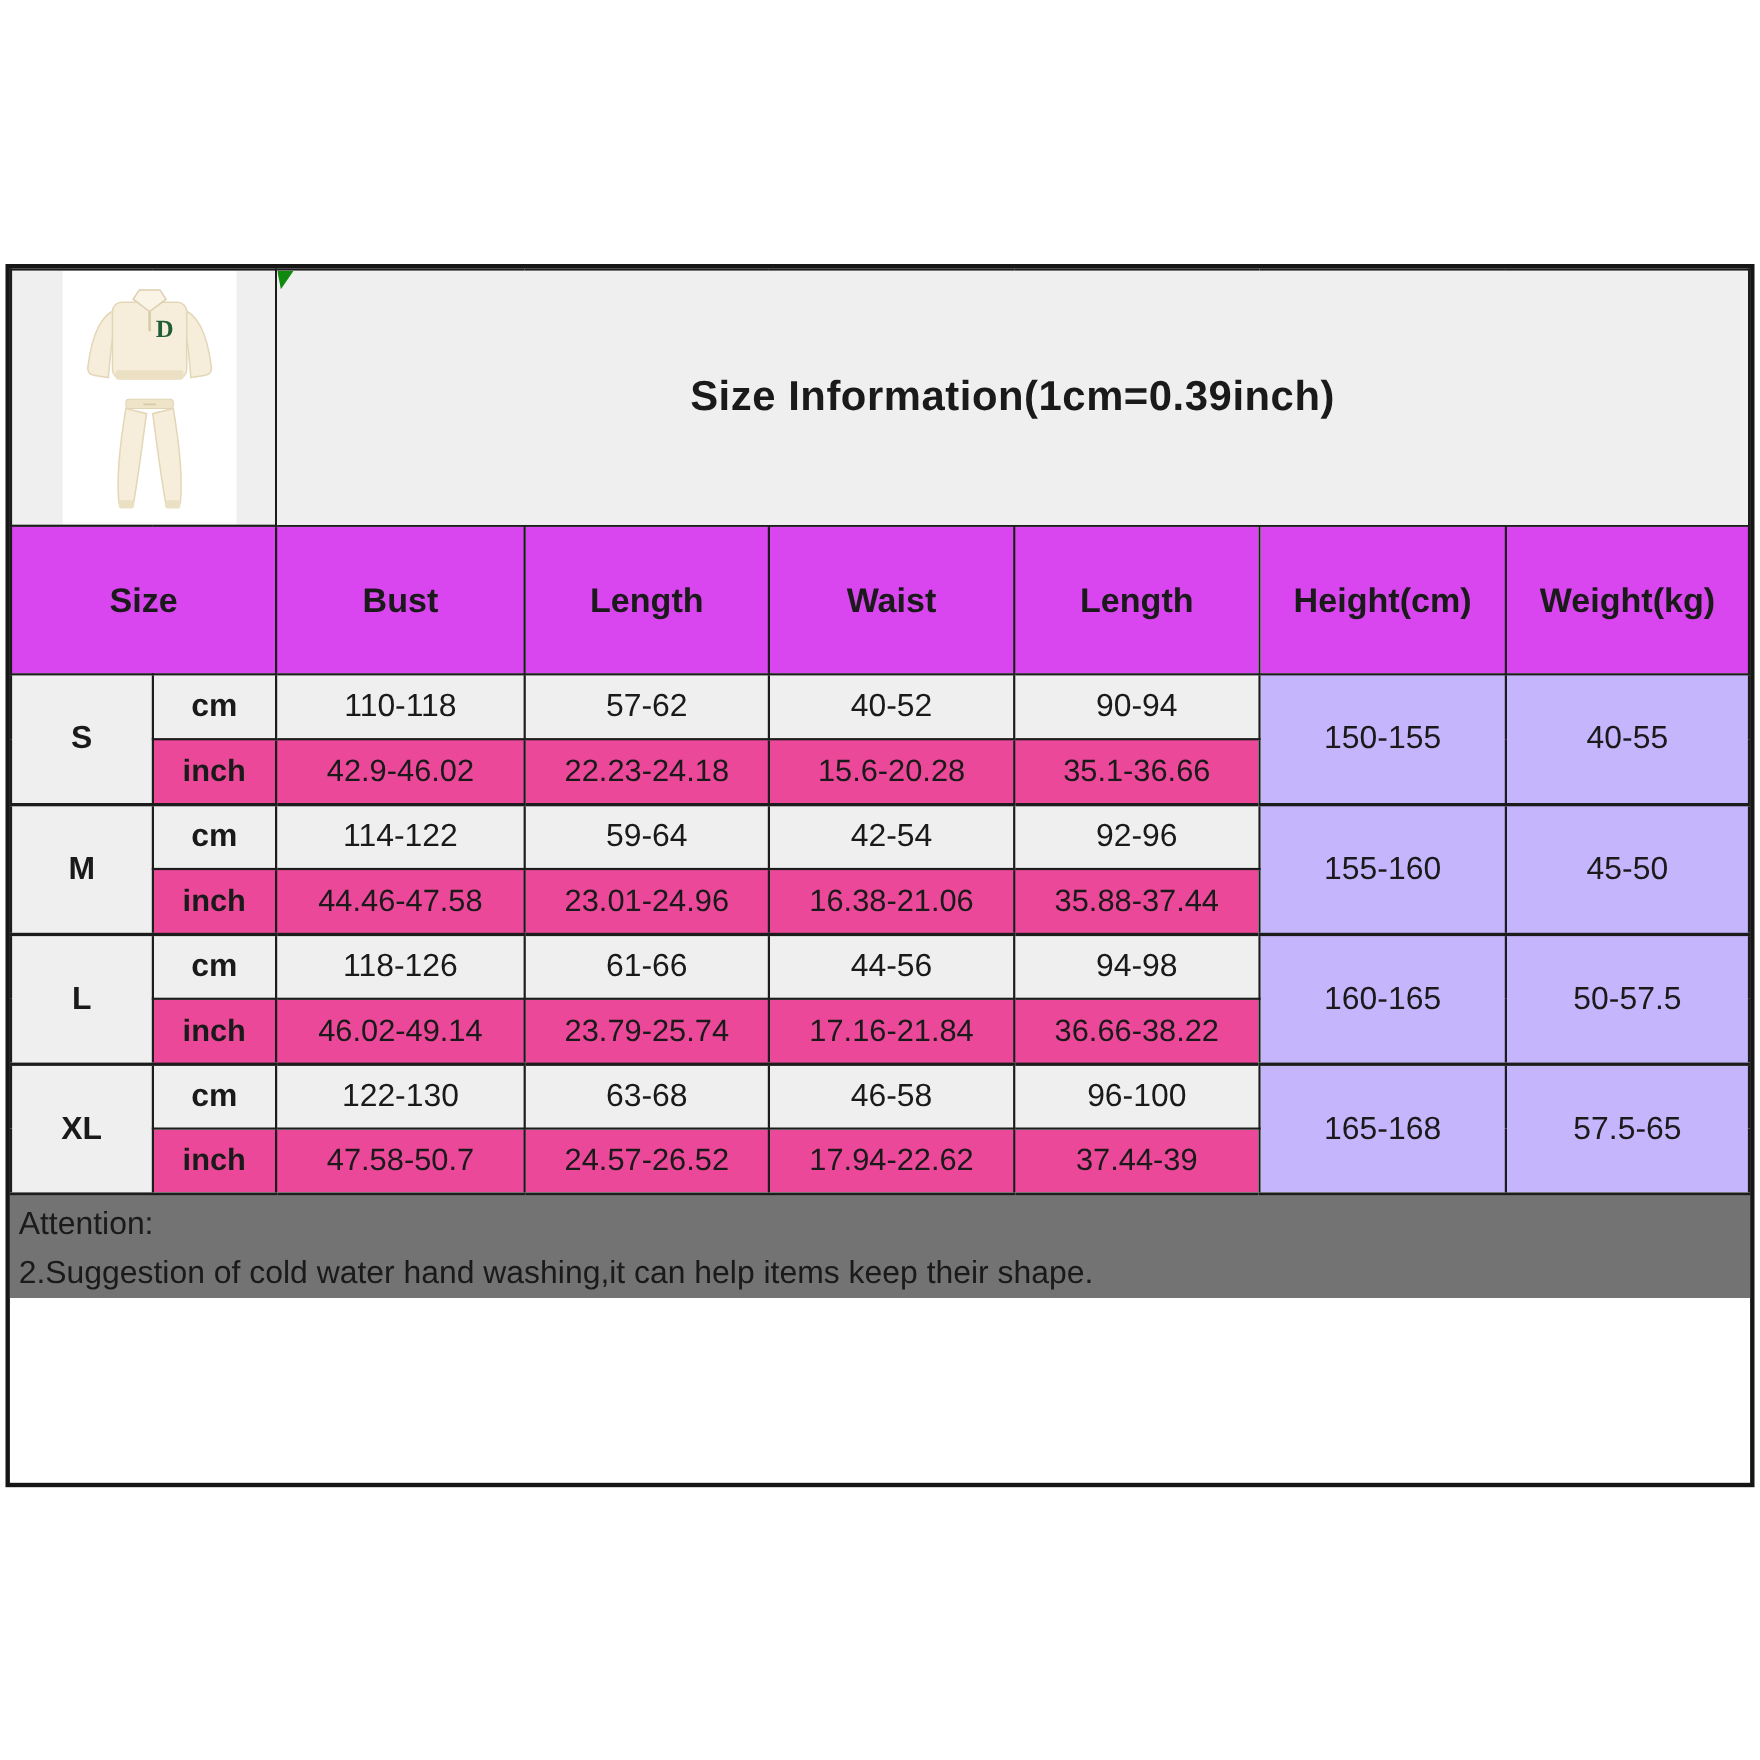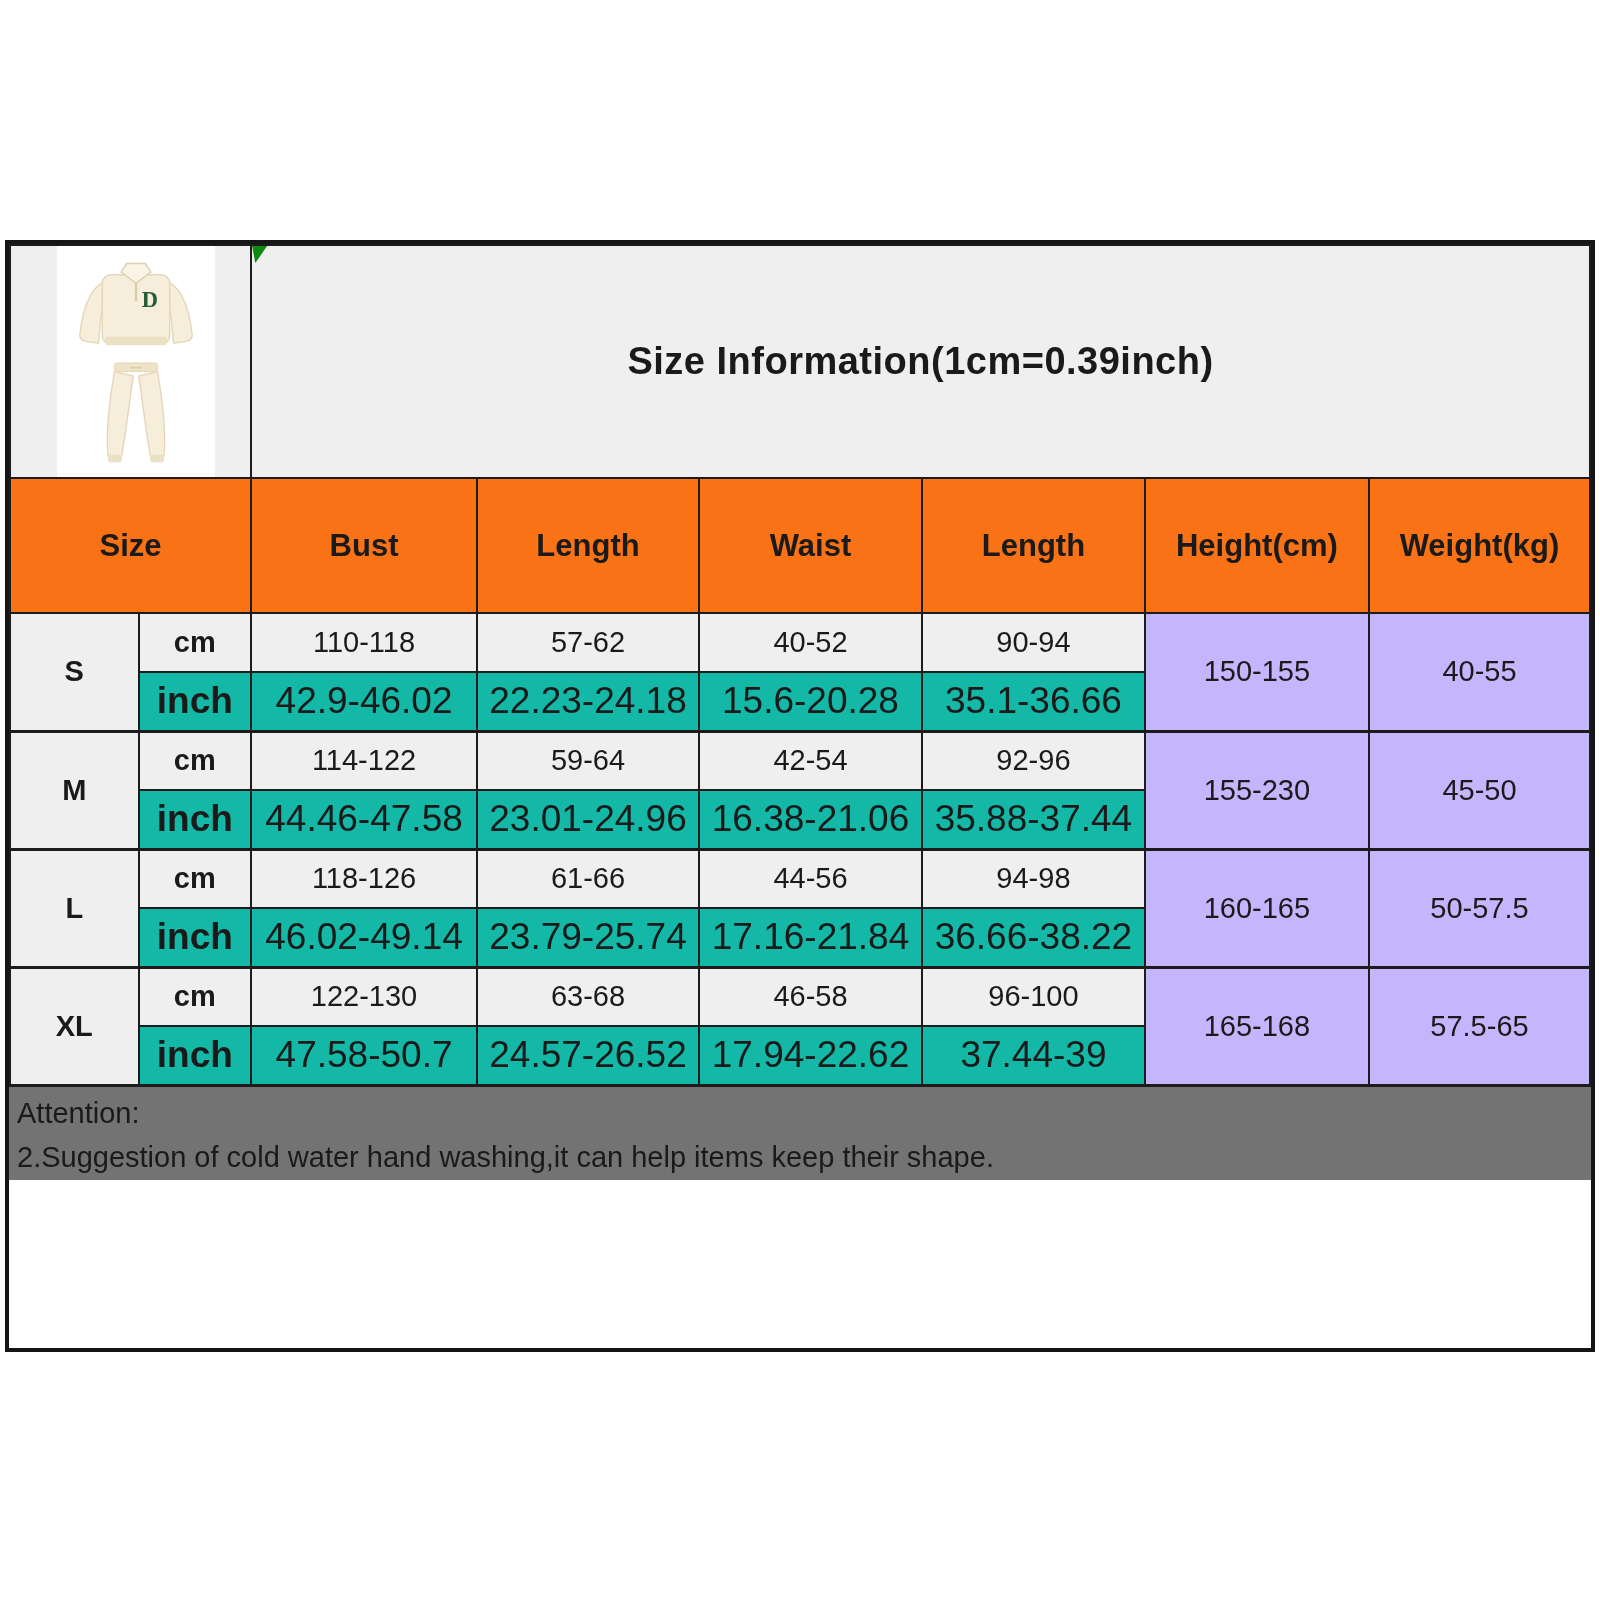--- a/index.html
+++ b/index.html
@@ -55,34 +55,34 @@
   }
   .flag {
     position: absolute;
     top: 0; left: 0;
     width: 15px; height: 17px;
     background: #0f8a0f;
     clip-path: polygon(0 0, 100% 0, 22% 100%);
   }
   .row-header th {
     height: 135px;
-    background: #f97316;
+    background: #d946ef;
     font-size: 31px;
     font-weight: bold;
     border-top: 3px solid #1c1c1c;
     border-bottom: 3px solid #1c1c1c;
   }
   .cell-size-letter {
     background: #d9d9d9;
     font-size: 31px;
     font-weight: bold;
     border-bottom: 3px solid #1c1c1c !important;
   }
   .row-cm td { height: 59px; background: #efefef; font-size: 29px; }
-  .row-inch td { height: 59px; background: #14b8a6; font-size: 37px; }
+  .row-inch td { height: 59px; background: #ec4899; font-size: 28px; }
   td.cell-unit { font-weight: bold; }
   td.cell-span {
     background: #c4b5fd;
     font-size: 29px;
     border-bottom: 3px solid #1c1c1c !important;
   }
   tr.group-end td { border-bottom: 3px solid #1c1c1c; }
 
   .attention {
     padding: 4px 8px 0 8px;
@@ -181,21 +181,21 @@
       <td>35.1-36.66</td>
     </tr>
 
     <tr class="row-cm">
       <td rowspan="2" class="cell-size-letter">M</td>
       <td class="cell-unit">cm</td>
       <td>114-122</td>
       <td>59-64</td>
       <td>42-54</td>
       <td>92-96</td>
-      <td rowspan="2" class="cell-span">155-230</td>
+      <td rowspan="2" class="cell-span">155-160</td>
       <td rowspan="2" class="cell-span">45-50</td>
     </tr>
     <tr class="row-inch group-end">
       <td class="cell-unit">inch</td>
       <td>44.46-47.58</td>
       <td>23.01-24.96</td>
       <td>16.38-21.06</td>
       <td>35.88-37.44</td>
     </tr>
 

